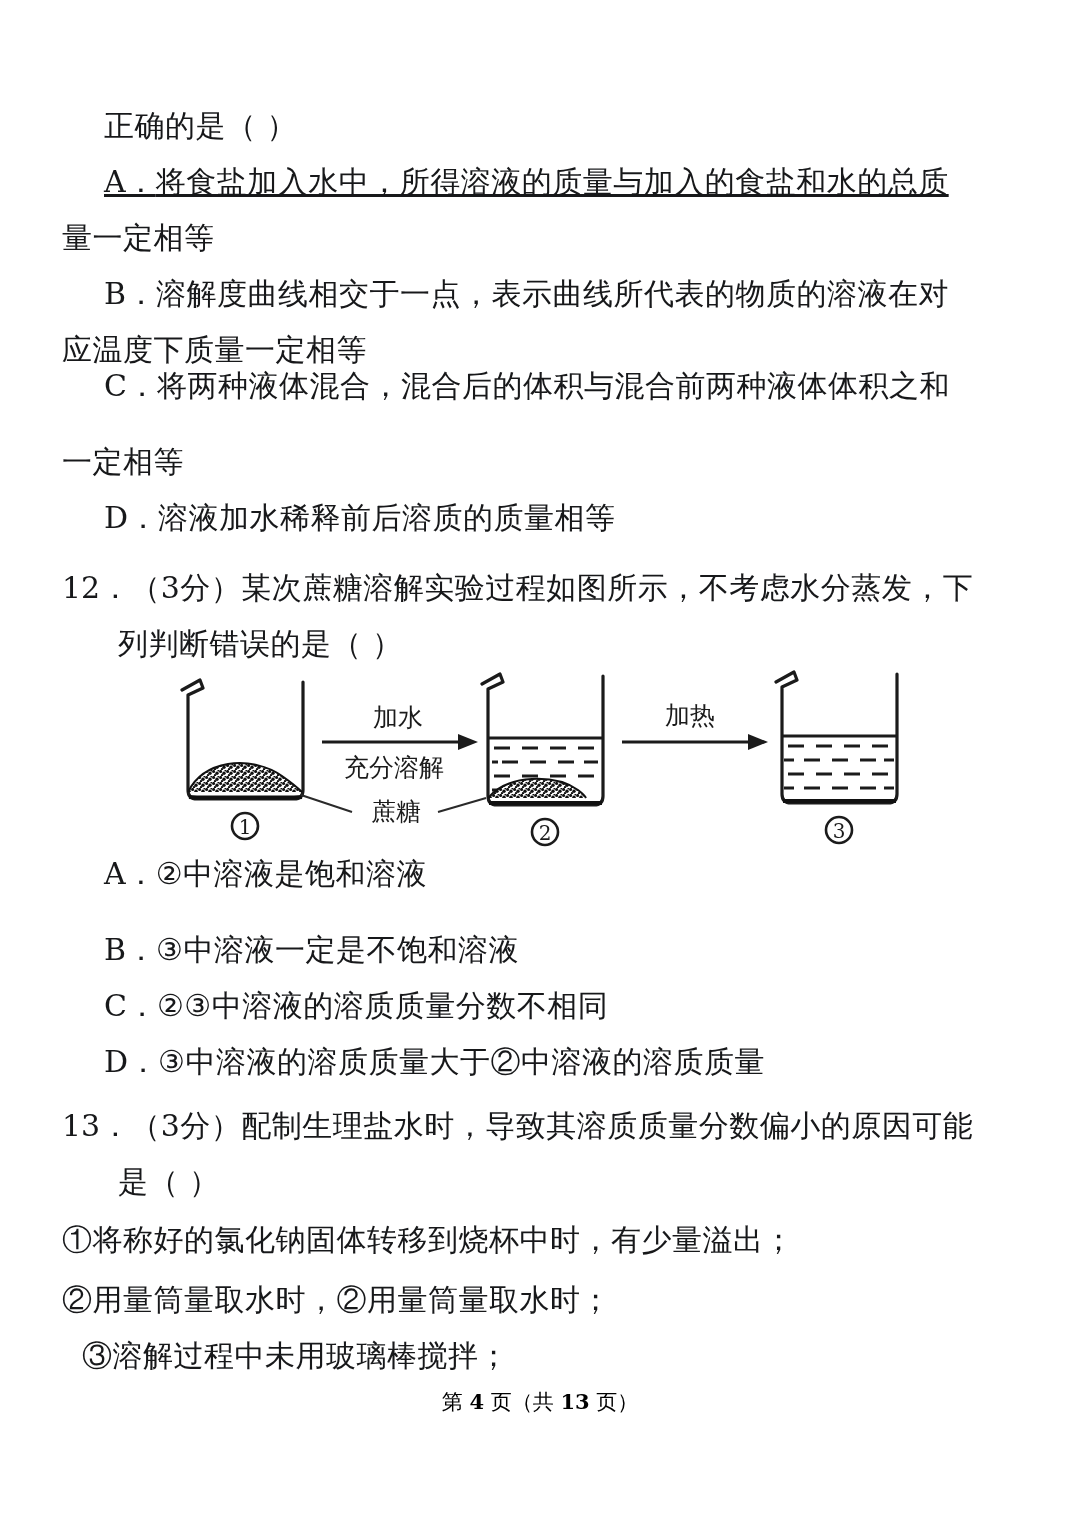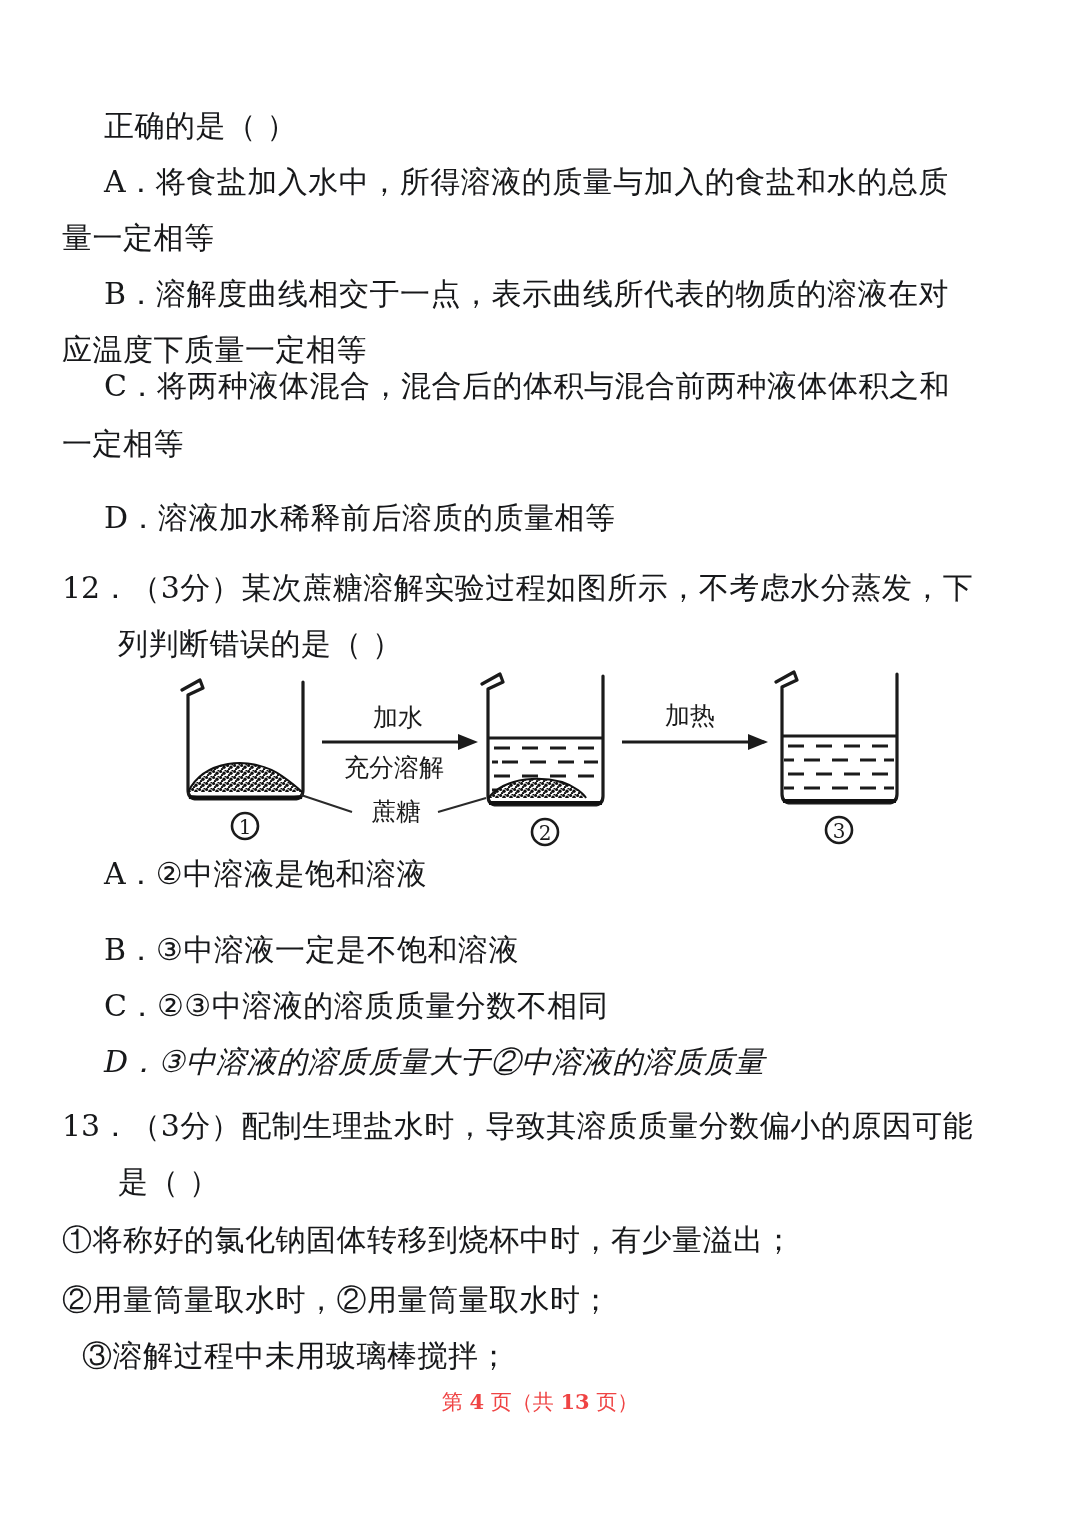--- a/index.html
+++ b/index.html
@@ -58,39 +58,39 @@
 
   
   .footer {
     position: absolute;
     left: 0;
     top: 1388px;
     width: 1080px;
     text-align: center;
     font-family: "DejaVu Serif", "Liberation Serif", serif;
     font-size: 21px;
-    color: #ef4444;
+    color: #000000;
   }
   .footer b { font-weight: 700; }
 </style>
 </head>
 <body>
 
 <div class="page">
 
   <div class="txt lead-in" style="top:98px;">正确的是（    ）</div>
 
-  <div class="txt opt" style="top:154px;"><span class="optlab">A．</span><span>将食盐加入水中，所得溶液的质量与加入的食盐和水的总质</span></div>
+  <div class="txt opt" style="top:154px;text-decoration:underline;"><span class="optlab">A．</span><span>将食盐加入水中，所得溶液的质量与加入的食盐和水的总质</span></div>
   <div class="txt cont" style="top:210px;">量一定相等</div>
 
   <div class="txt opt" style="top:266px;"><span class="optlab">B．</span><span>溶解度曲线相交于一点，表示曲线所代表的物质的溶液在对</span></div>
   <div class="txt cont" style="top:322px;">应温度下质量一定相等</div>
 
   <div class="txt opt" style="top:358px;"><span class="optlab">C．</span><span>将两种液体混合，混合后的体积与混合前两种液体体积之和</span></div>
-  <div class="txt cont" style="top:416px;">一定相等</div>
+  <div class="txt cont" style="top:434px;">一定相等</div>
 
   <div class="txt opt" style="top:490px;"><span class="optlab">D．</span><span>溶液加水稀释前后溶质的质量相等</span></div>
 
   <div class="txt qnum" style="top:560px;"><span class="optlab">12．</span><span>（3分）</span><span>某次蔗糖溶解实验过程如图所示，不考虑水分蒸发，下</span></div>
   <div class="txt qwrap" style="top:616px;">列判断错误的是（    ）</div>
 
   <div class="figure">
     <svg class="fig-svg" width="760" height="190" viewBox="0 0 760 190" xmlns="http://www.w3.org/2000/svg">
       <defs>
 
@@ -207,21 +207,21 @@
         <path d="M613,133 L726,133" fill="none" stroke="#111" stroke-width="4"></path>
         <circle cx="669" cy="162" r="13" fill="none" stroke="#1b1b1b" stroke-width="2.6"></circle>
         <text x="669" y="170" text-anchor="middle" font-family="'DejaVu Serif','Liberation Serif',serif" font-size="20" fill="#1b1b1b">3</text>
       </g>
     </svg>
   </div>
 
   <div class="txt opt" style="top:846px;"><span class="optlab">A．</span><span>②中溶液是饱和溶液</span></div>
   <div class="txt opt" style="top:922px;"><span class="optlab">B．</span><span>③中溶液一定是不饱和溶液</span></div>
   <div class="txt opt" style="top:978px;"><span class="optlab">C．</span><span>②③中溶液的溶质质量分数不相同</span></div>
-  <div class="txt opt" style="top:1034px;font-style:italic;"><span class="optlab">D．</span><span>③中溶液的溶质质量大于②中溶液的溶质质量</span></div>
+  <div class="txt opt" style="top:1034px;"><span class="optlab">D．</span><span>③中溶液的溶质质量大于②中溶液的溶质质量</span></div>
 
   <div class="txt qnum" style="top:1098px;"><span class="optlab">13．</span><span>（3分）</span><span>配制生理盐水时，导致其溶质质量分数偏小的原因可能</span></div>
   <div class="txt qwrap" style="top:1154px;">是（    ）</div>
 
   <div class="txt subitem" style="top:1212px;">①将称好的氯化钠固体转移到烧杯中时，有少量溢出；</div>
   <div class="txt subitem" style="top:1272px;">②用量筒量取水时，②用量筒量取水时；</div>
   <div class="txt subitem" style="top:1328px;margin-left:20px;">③溶解过程中未用玻璃棒搅拌；</div>
 
   <div class="footer">
     <span>第 </span><b>4</b><span> 页（共 </span><b>13</b><span> 页）</span>

